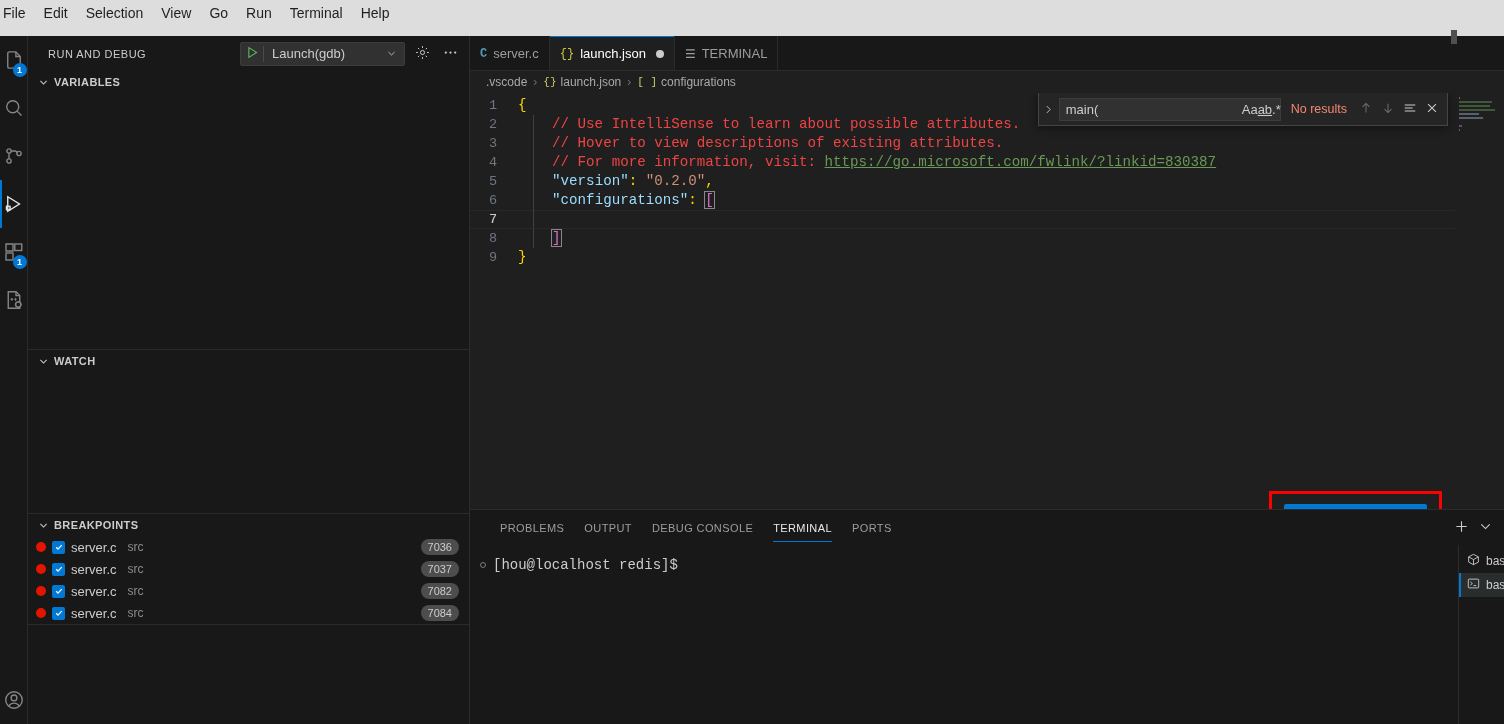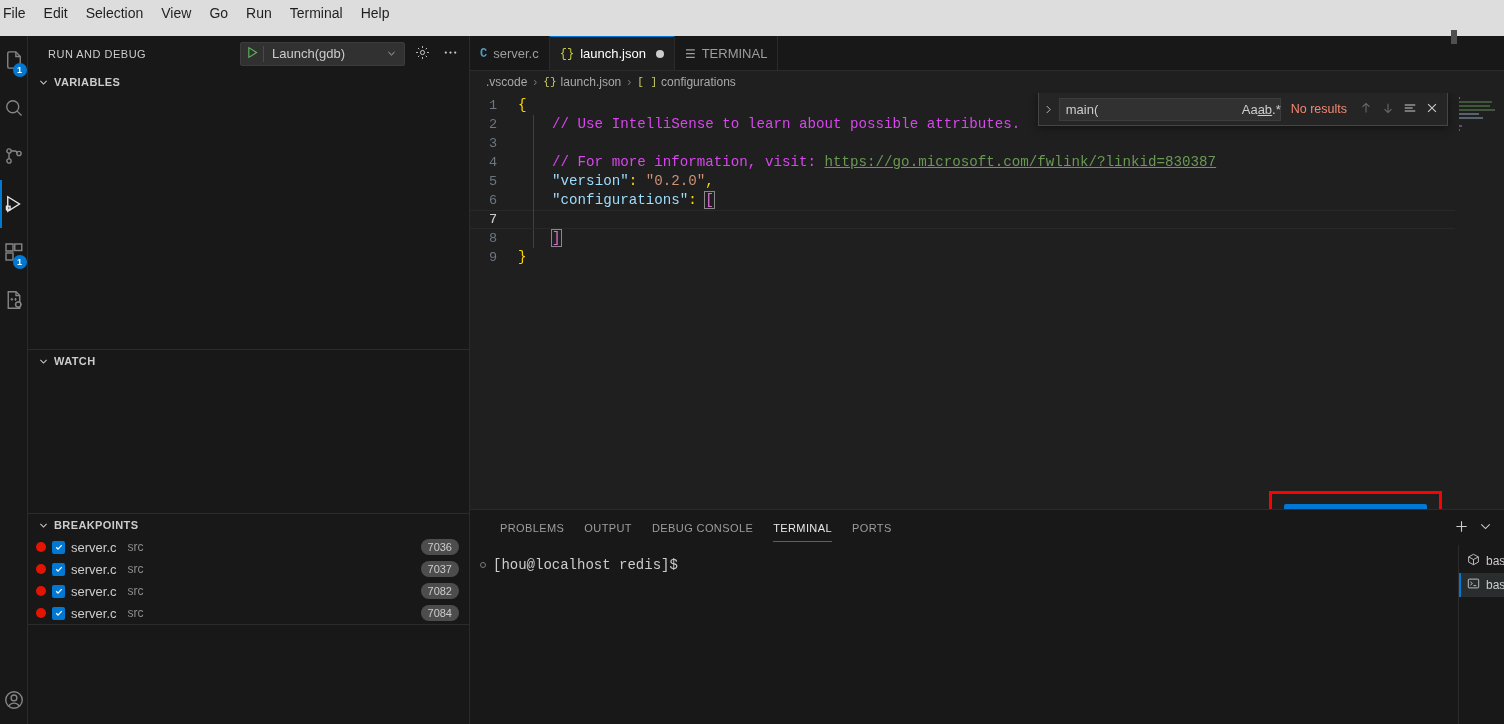--- a/index.html
+++ b/index.html
@@ -153,21 +153,21 @@
     width:48px; flex:0 0 48px; text-align:right; padding-right:21px;
     color:#6e7681; font-size:13.5px;
   }
   .cline.current .lnum { color:#cccccc; }
   .indent-guide{
     position:absolute; left:63px; top:0; bottom:0; width:1px; background:#404040;
   }
   .ctext { white-space:pre; padding-left:0; }
   .tok-punc { color:#ffd700; }
   .tok-brk  { color:#da70d6; }
-  .tok-cmt  { color:#d946ef; }
+  .tok-cmt  { color:#ef4444; }
   .tok-key  { color:#9cdcfe; }
   .tok-str  { color:#ce9178; }
   .tok-link { color:#6a9955; text-decoration:underline; }
   .brk-box  { outline:1px solid #888; outline-offset:0px; }
 
   .minimap{
     position:absolute; right:0; top:0; width:49px; bottom:0; background:#1f1f1f;
   }
   .mm-line{ height:2px; margin:0 0 2px 4px; opacity:.75; }
 
@@ -520,20 +520,21 @@
 
           <div class="cline">
             <span class="indent-guide"></span>
             <span class="lnum">2</span>
             <span class="ctext tok-cmt">    // Use IntelliSense to learn about possible attributes.</span>
           </div>
 
           <div class="cline">
             <span class="indent-guide"></span>
             <span class="lnum">3</span>
+            <span class="ctext tok-cmt">    // Hover to view descriptions of existing attributes.</span>
           </div>
 
           <div class="cline">
             <span class="indent-guide"></span>
             <span class="lnum">4</span>
             <span class="ctext"><span class="tok-cmt">    // For more information, visit: </span><span class="tok-link">https://go.microsoft.com/fwlink/?linkid=830387</span></span>
           </div>
 
           <div class="cline">
             <span class="indent-guide"></span>

